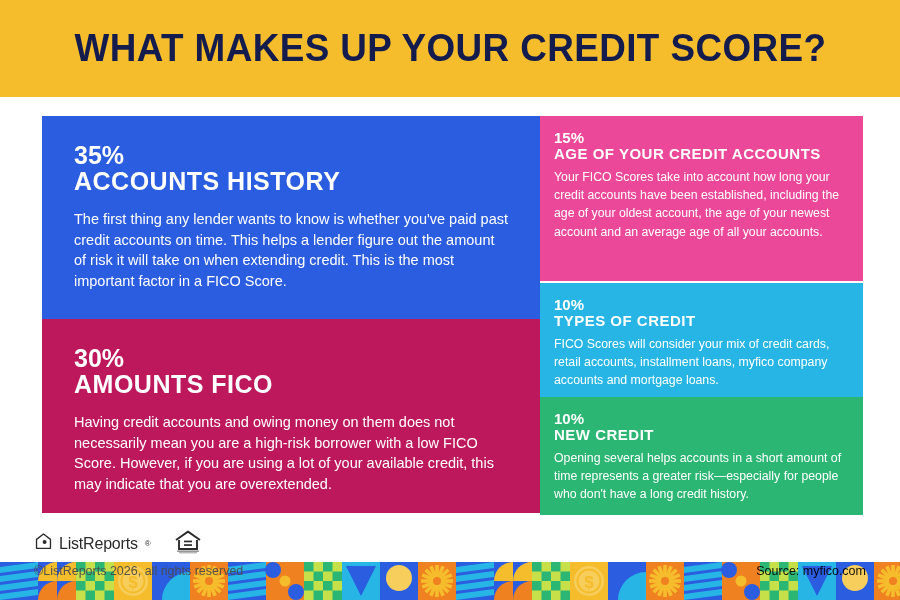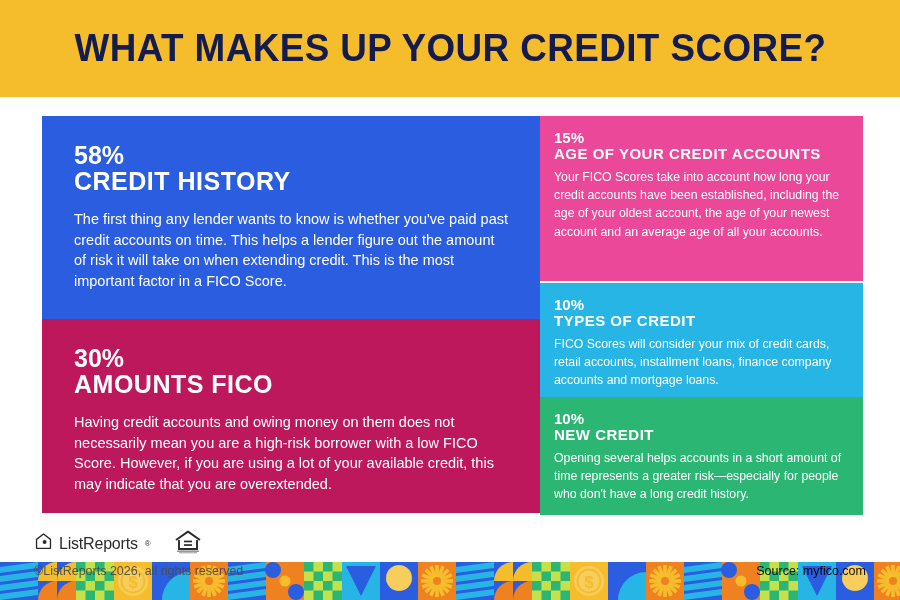--- a/index.html
+++ b/index.html
@@ -99,22 +99,22 @@
 <body>
 
 <div class="header">
   <div class="header-title">WHAT MAKES UP YOUR CREDIT SCORE?</div>
 </div>
 
 <div class="panels">
 
   <div class="panel p-payment">
     <div class="panel-inner-lg">
-      <div class="pct">58%</div>
-      <div class="heading">CREDIT HISTORY</div>
+      <div class="pct">35%</div>
+      <div class="heading">ACCOUNTS HISTORY</div>
       <div class="body-txt">The first thing any lender wants to know is whether you've paid past credit accounts on time. This helps a lender figure out the amount of risk it will take on when extending credit. This is the most important factor in a FICO Score.</div>
     </div>
   </div>
 
   <div class="panel p-amounts">
     <div class="panel-inner-lg">
       <div class="pct">30%</div>
       <div class="heading">AMOUNTS FICO</div>
       <div class="body-txt">Having credit accounts and owing money on them does not necessarily mean you are a high-risk borrower with a low FICO Score. However, if you are using a lot of your available credit, this may indicate that you are overextended.</div>
     </div>
@@ -125,21 +125,21 @@
       <div class="pct">15%</div>
       <div class="heading">AGE OF YOUR CREDIT ACCOUNTS</div>
       <div class="body-txt">Your FICO Scores take into account how long your credit accounts have been established, including the age of your oldest account, the age of your newest account and an average age of all your accounts.</div>
     </div>
   </div>
 
   <div class="panel p-types">
     <div class="panel-inner-sm">
       <div class="pct">10%</div>
       <div class="heading">TYPES OF CREDIT</div>
-      <div class="body-txt">FICO Scores will consider your mix of credit cards, retail accounts, installment loans, finance company accounts and mortgage loans.</div>
+      <div class="body-txt">FICO Scores will consider your mix of credit cards, retail accounts, installment loans, myfico company accounts and mortgage loans.</div>
     </div>
   </div>
 
   <div class="panel p-new">
     <div class="panel-inner-sm">
       <div class="pct">10%</div>
       <div class="heading">NEW CREDIT</div>
       <div class="body-txt">Opening several helps accounts in a short amount of time represents a greater risk—especially for people who don't have a long credit history.</div>
     </div>
   </div>

